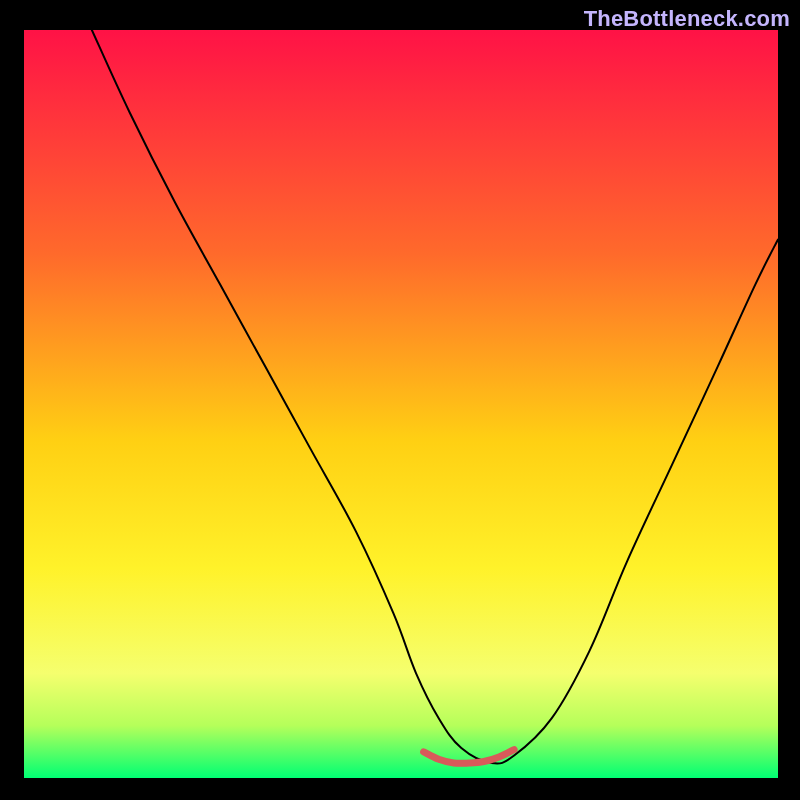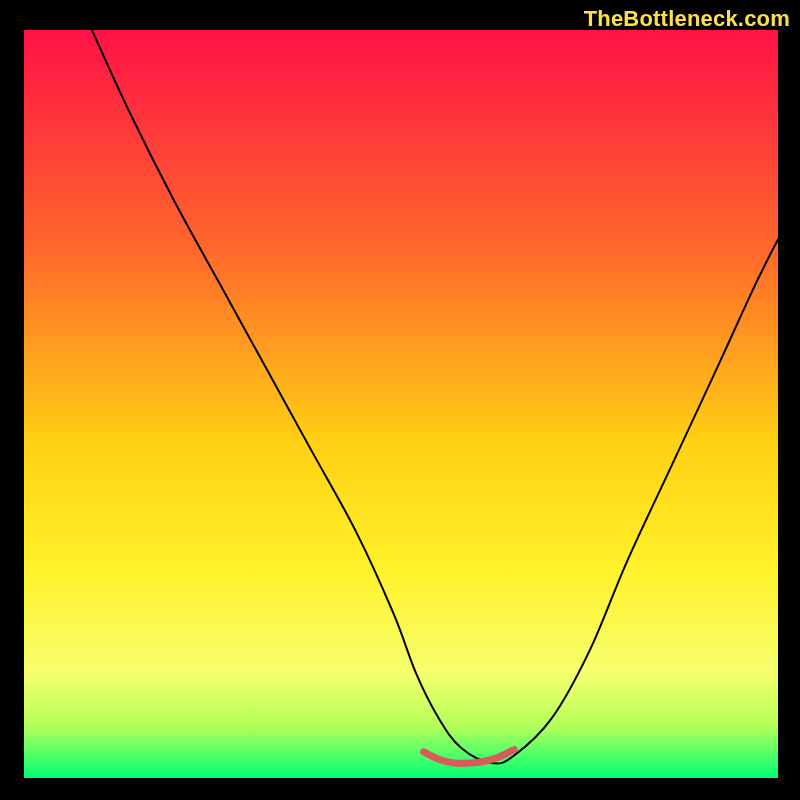--- a/index.html
+++ b/index.html
@@ -10,21 +10,21 @@
     height: 800px;
     background: #000;
   }
   .watermark {
     position: absolute;
     top: 6px;
     right: 10px;
     font-family: Arial, Helvetica, sans-serif;
     font-size: 22px;
     font-weight: 600;
-    color: #fde047;
+    color: #c4b5fd;
     letter-spacing: 0.2px;
     z-index: 5;
   }
   .plot {
     position: absolute;
     left: 24px;
     top: 30px;
     width: 754px;
     height: 748px;
   }

